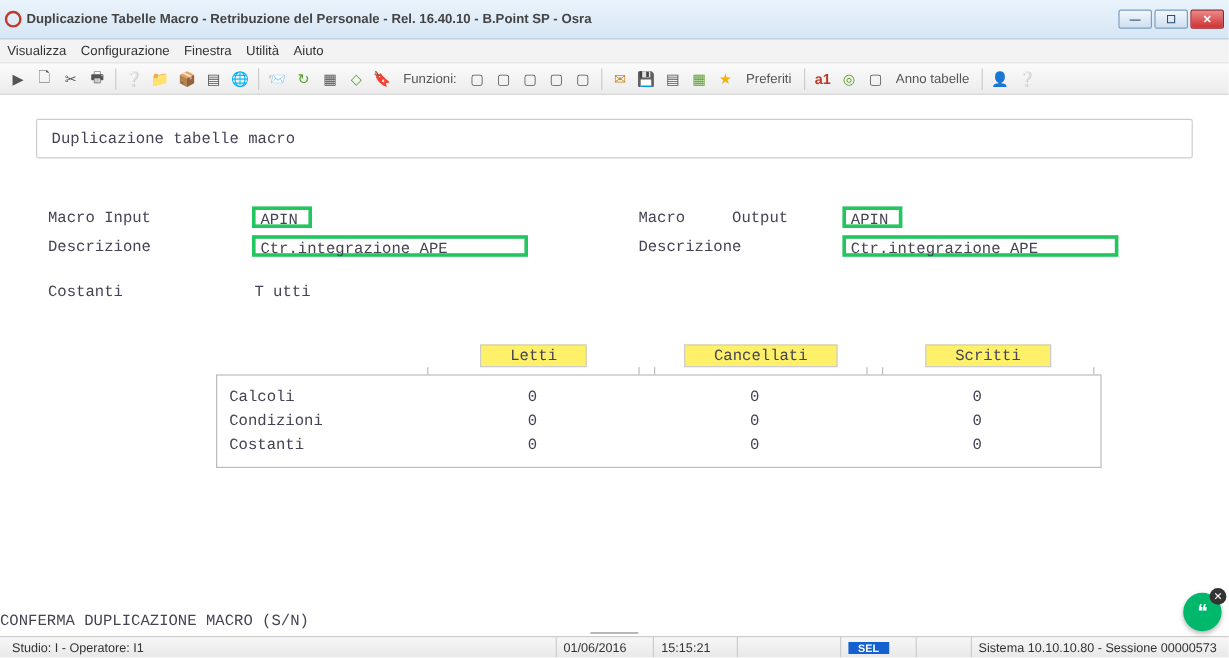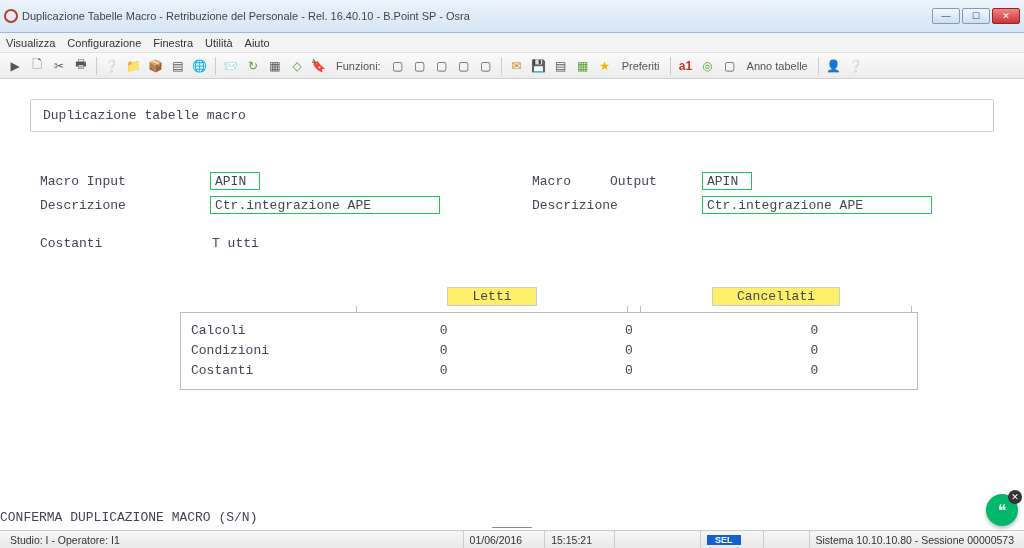--- a/index.html
+++ b/index.html
@@ -1,37 +1,37 @@
 <!DOCTYPE html>
 <html><head>
 <meta charset="utf-8">
 <style>
   * { box-sizing: border-box; }
   html, body { margin: 0; padding: 0; font-family: "Segoe UI", Tahoma, sans-serif; font-size: 11px; color: #333; background: #fff; overflow: hidden; }
   .window { width: 1024px; height: 548px; background: #fff; position: relative; display: flex; flex-direction: column; }
-  .titlebar { height: 22px; background: linear-gradient(#eaf3fb, #d6e6f5); display: flex; align-items: center; padding: 16px 4px; border-bottom: 1px solid #9fb9d2; }
+  .titlebar { height: 22px; background: linear-gradient(#eaf3fb, #d6e6f5); display: flex; align-items: center; padding: 16px 4px; border-bottom: 1px solid #9fb9d2; font-weight: bold; }
   .titlebar .icon { width: 14px; height: 14px; border: 2px solid #c0392b; border-radius: 50%; margin-right: 4px; display: inline-block; }
   .titlebar .title { flex: 1; color: #444; font-size: 11px; white-space: nowrap; overflow: hidden; }
   .winbtns { display: flex; gap: 2px; }
   .winbtn { width: 28px; height: 16px; background: linear-gradient(#f2f7fc,#cfdff0); border: 1px solid #7a9ec1; border-radius: 2px; display: flex; align-items: center; justify-content: center; font-size: 9px; color: #2b4d70; cursor: pointer; }
   .winbtn.close { background: linear-gradient(#e88,#c33); color: #fff; border-color: #922; }
   .menubar { height: 20px; background: #f3f3f3; display: flex; align-items: center; padding: 0 6px; gap: 12px; color: #333; border-bottom: 1px solid #e0e0e0; }
   .menubar span { cursor: pointer; }
   .toolbar { height: 26px; background: linear-gradient(#fbfbfb,#ececec); border-bottom: 1px solid #d0d0d0; display: flex; align-items: center; padding: 0 6px; gap: 4px; }
   .tbtn { width: 18px; height: 18px; display: flex; align-items: center; justify-content: center; font-size: 12px; cursor: pointer; color: #555; }
   .tlbl { font-size: 11px; color: #555; margin: 0 4px; }
   .star { color: #f5b301; }
   .sep { width: 1px; height: 18px; background: #ccc; margin: 0 2px; }
   .content { flex: 1; padding: 20px 30px 0 30px; font-family: "Courier New", monospace; font-size: 13px; color: #445; }
   .headerbox { border: 1px solid #ccc; border-radius: 2px; padding: 8px 12px; margin-bottom: 40px; }
   .form-area { display: flex; gap: 40px; margin: 0 10px 22px 10px; }
   .col { flex: 1; }
   .row { display: flex; align-items: center; margin-bottom: 6px; }
   .lbl { width: 170px; color: #445; }
-  .fld { border: 1px solid #22c55e; background: #fff; padding: 1px 4px; font-family: "Courier New", monospace; font-size: 13px; height: 18px; line-height: 16px; color: #445; }
+  .fld { border: 3px solid #22c55e; background: #fff; padding: 1px 4px; font-family: "Courier New", monospace; font-size: 13px; height: 18px; line-height: 16px; color: #445; }
   .fld.short { width: 50px; }
   .fld.long { width: 230px; }
   .plain { padding-left: 2px; }
   .grid-wrap { margin: 30px 76px 0 150px; }
   .hdr-row { display: flex; }
   .hdr-spacer { width: 170px; }
   .hdr-cell { flex: 1; display: flex; justify-content: center; position: relative; }
   .hdr-cell .tag { background: #fff06a; padding: 1px 24px; border: 1px solid #ccc; font-family: "Courier New", monospace; font-size: 13px; }
   .tick { position: absolute; bottom: -6px; width: 1px; height: 6px; background: #bbb; }
   .tick.l { left: 6px; } .tick.r { right: 6px; }
@@ -150,20 +150,25 @@
         <div class="hdr-cell">
             <span class="tag">Letti</span>
             <span class="tick l"></span>
             <span class="tick r"></span>
           </div>
         <div class="hdr-cell">
             <span class="tag">Cancellati</span>
             <span class="tick l"></span>
             <span class="tick r"></span>
           </div>
+        <div class="hdr-cell">
+            <span class="tag">Scritti</span>
+            <span class="tick l"></span>
+            <span class="tick r"></span>
+          </div>
       </div>
       <div class="gridbox">
         <div class="grow">
           <span class="name">Calcoli</span>
           <span class="val">0</span>
           <span class="val">0</span>
           <span class="val">0</span>
         </div>
         <div class="grow">
           <span class="name">Condizioni</span>

